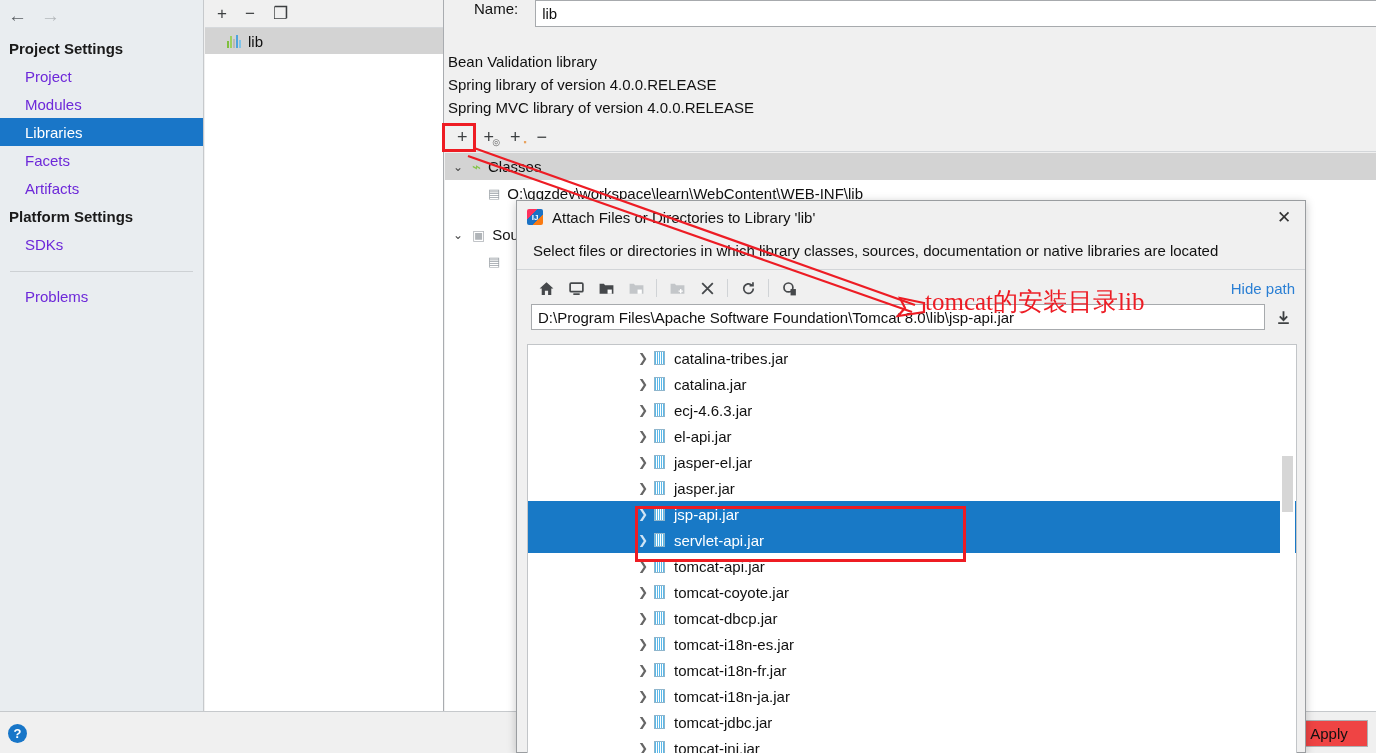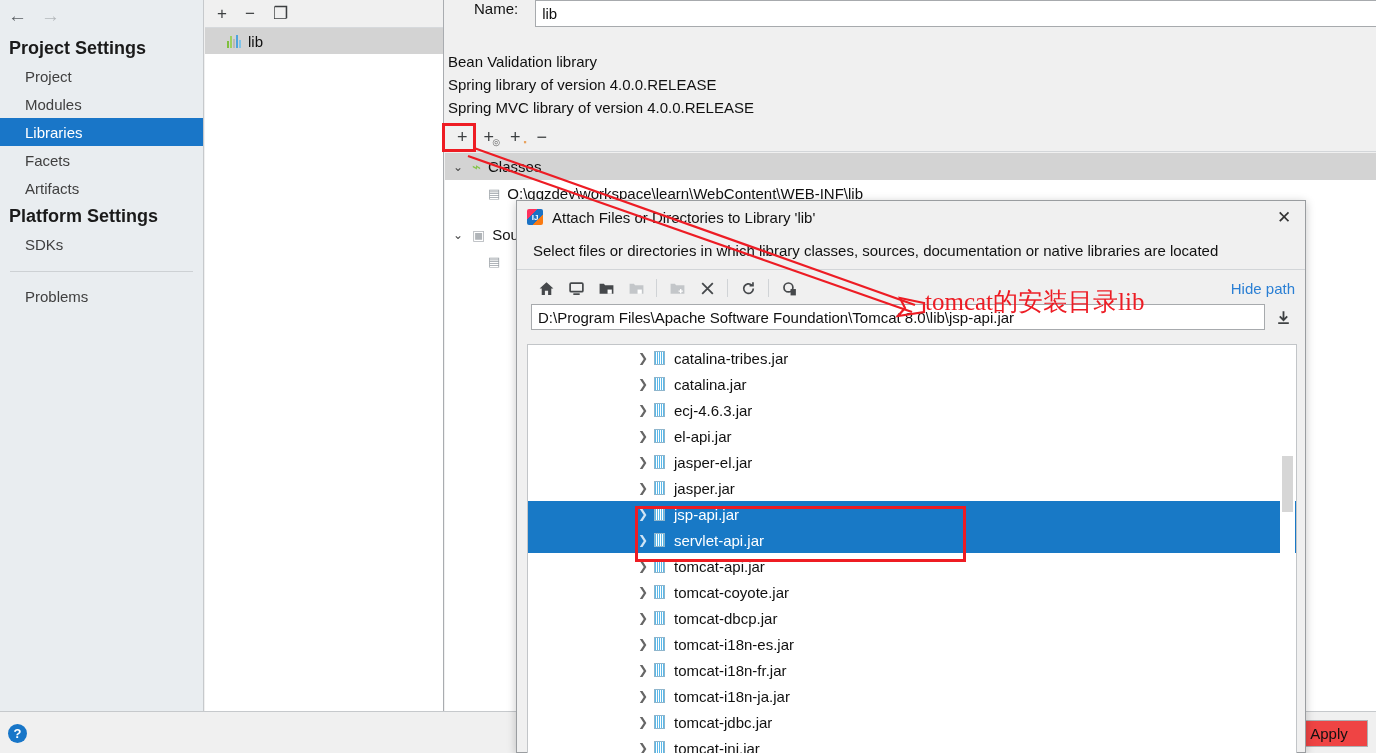--- a/index.html
+++ b/index.html
@@ -31,28 +31,28 @@
   }
   .arrow-btn {
     font-size: 19px; line-height: 1;
     color: #5a5f63;
     cursor: default;
     user-select: none;
   }
   .arrow-btn.disabled { color: #b4b8bb; }
 
   .nav-section-title {
-    font-size: 18px; font-weight: bold; color: #1a1a1a;
+    font-size: 15px; font-weight: bold; color: #1a1a1a;
     padding-left: 9px;
     height: 28px; display: flex; align-items: center;
   }
   .nav-item {
     height: 28px; display: flex; align-items: center;
     padding-left: 25px;
-    font-size: 15px; color: #404040;
+    font-size: 15px; color: #6d28d9;
     cursor: default;
   }
   .nav-item.selected { background: #1976c8; color: #ffffff; }
   .nav-divider {
     margin: 13px 10px 10px 10px;
     border-top: 1px solid #cdd1d4;
   }
 
   
   .liblist {

